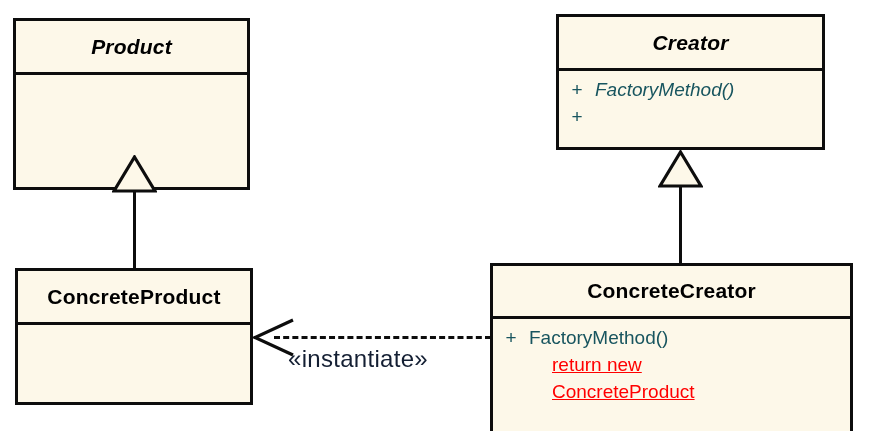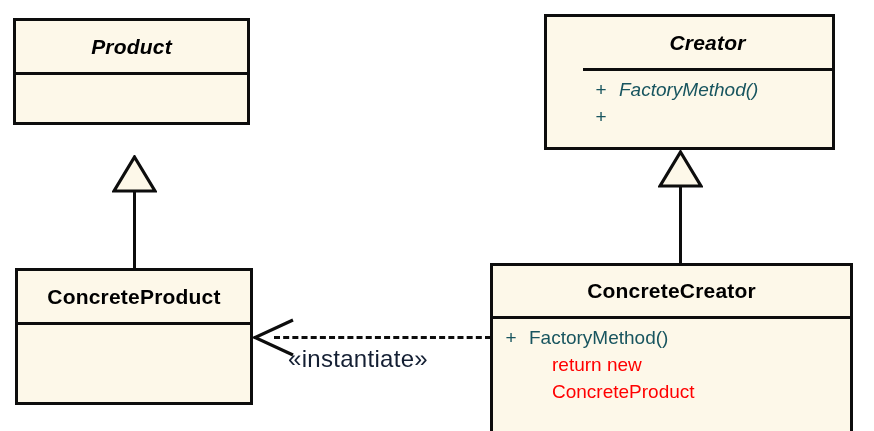--- a/index.html
+++ b/index.html
@@ -64,20 +64,21 @@
   }
   .member-name.abstract {
     font-style: italic;
   }
   .code-row {
     color: #ff0000;
     font-size: 19px;
     line-height: 1.42;
     white-space: nowrap;
     padding-left: 59px;
+    text-decoration: underline;
   }
   .empty-compartment {
     width: 100%;
   }
 
   
   .vline {
     position: absolute;
     background: #0d0d0d;
     width: 3px;
@@ -99,27 +100,27 @@
     color: #141f33;
     white-space: nowrap;
     letter-spacing: 0.3px;
   }
 </style>
 </head>
 <body>
 
 <div id="canvas">
 
-  <div class="uml-class" style="left:13px; top:18px; width:237px; height:107px;text-align:right;">
+  <div class="uml-class" style="left:13px; top:18px; width:237px; height:172px;text-align:right;">
     <div class="class-title abstract" style="height:51px;">Product</div>
     <div class="divider"></div>
     <div class="empty-compartment" style="height:77px;"></div>
   </div>
 
-  <div class="uml-class" style="left:544px; top:14px; width:291px; height:136px;padding-left:36px;">
+  <div class="uml-class" style="left:556px; top:14px; width:269px; height:136px;">
     <div class="class-title abstract" style="height:51px;">Creator</div>
     <div class="divider"></div>
     <div class="members">
       <div class="member-row">
         <span class="member-vis">+</span>
         <span class="member-name abstract">FactoryMethod()</span>
       </div>
       <div class="member-row">
         <span class="member-vis">+</span>
       </div>

